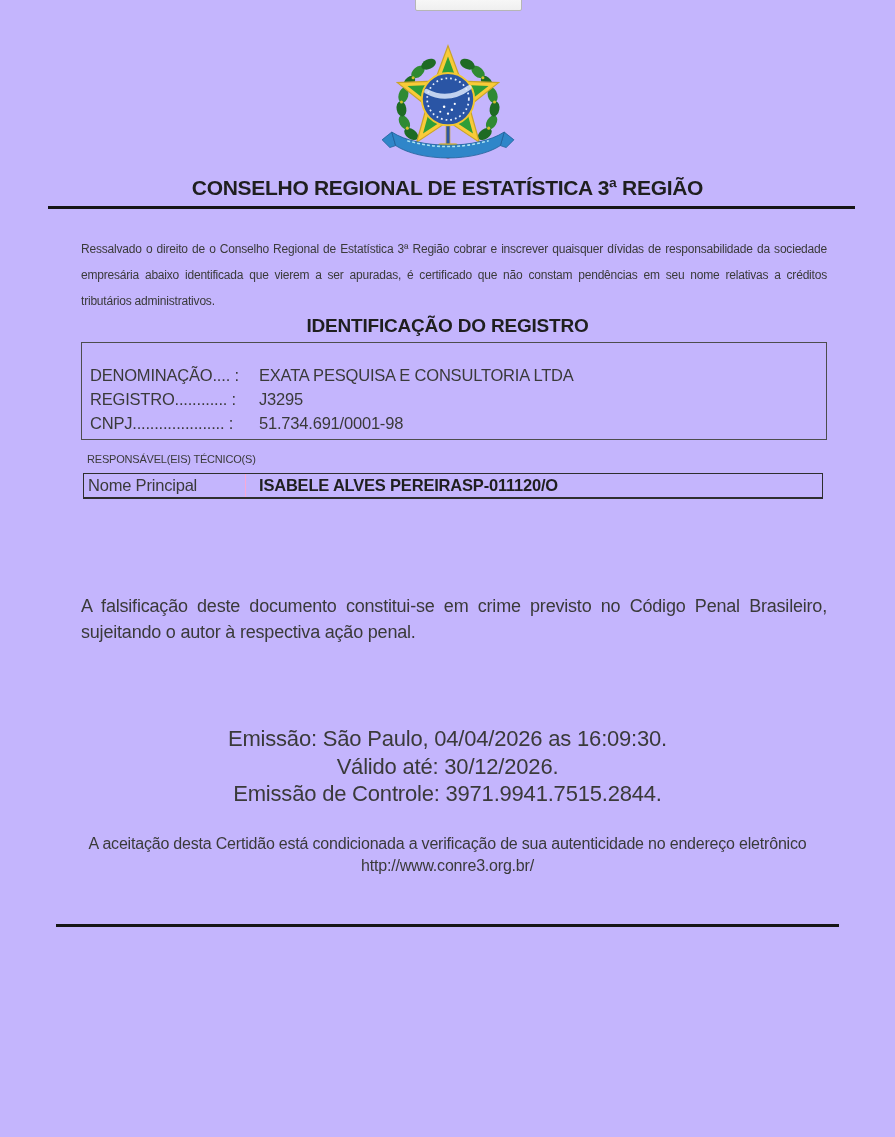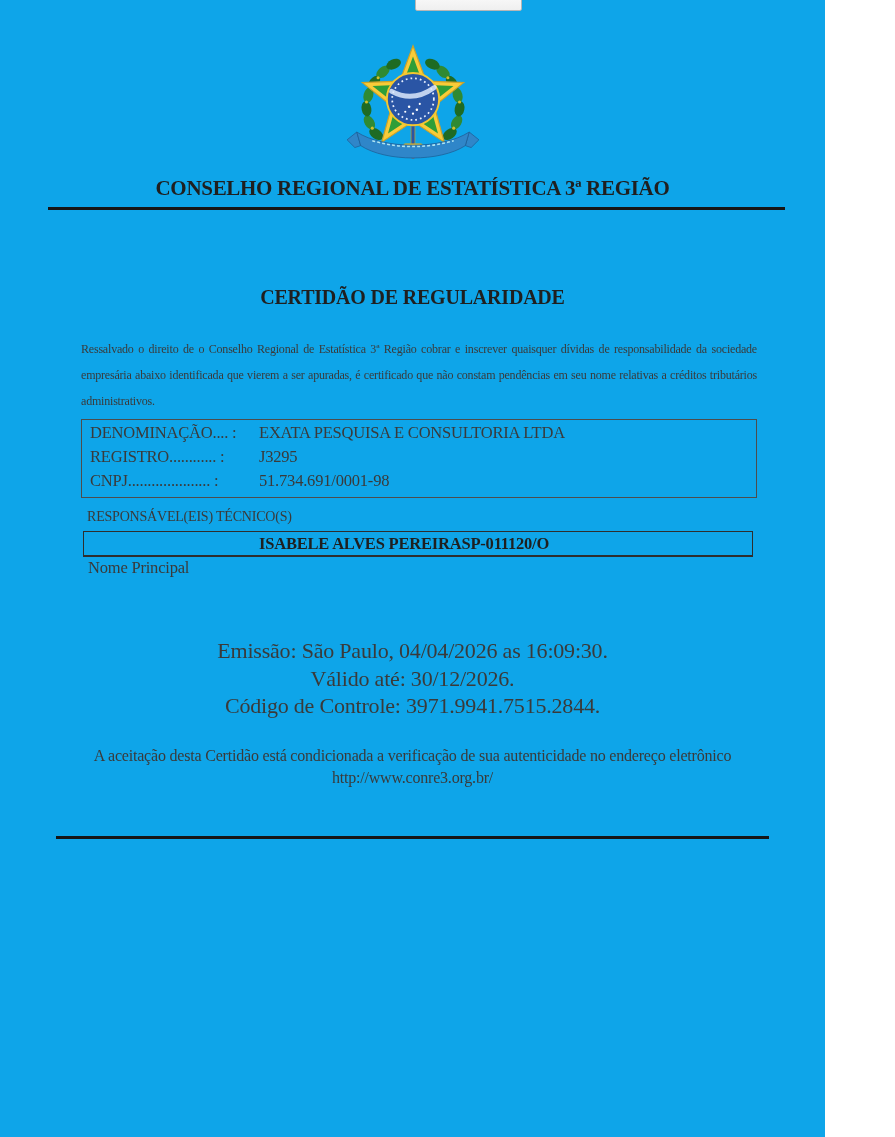--- a/index.html
+++ b/index.html
@@ -1,21 +1,21 @@
 <!DOCTYPE html>
 <html lang="pt-BR"><head>
 <meta charset="utf-8">
 <style>
   html,body{margin:0;padding:0;background:#ffffff;}
   .page{
     position:relative;
-    width:825px;height:1137px;
-    background:#0ea5e9;
+    width:895px;height:1137px;
+    background:#c4b5fd;
     overflow:hidden;
-    font-family:Liberation Serif, serif;
+    font-family:Liberation Sans, sans-serif;
     color:#3a3a3a;
     letter-spacing:-0.2px;
   }
   
   .top-btn{
     position:absolute;left:415px;top:-12px;width:107px;height:23px;
     background:linear-gradient(#ffffff,#efefef);
     border:1px solid #b6b6b6;border-radius:2px;
     box-sizing:border-box;
   }
@@ -33,38 +33,38 @@
     margin:27px 68px 0 81px;
     font-size:12px;line-height:26px;text-align:justify;
   }
   .section-heading{
     margin-top:1px;text-align:center;
     font-size:19px;font-weight:bold;color:#1f1f1f;
   }
   .registry-box{
     margin:5px 68px 0 81px;
     border:1px solid #4d4d4d;
-    padding:1px 0 4px 8px;
+    padding:20px 0 4px 8px;
     font-size:16.5px;line-height:24px;
   }
   .registry-row{white-space:nowrap;}
   .registry-row .lbl{display:inline-block;min-width:163px;}
   .registry-row .val{margin-left:6px;}
   .resp-heading{
     margin:9px 4px 0 87px;
-    font-size:14px;line-height:20px;
+    font-size:11px;line-height:20px;
   }
   .resp-table{
     margin:4px 72px 0 83px;
     border:1px solid #2e2e2e;border-bottom-width:2px;
     display:flex;align-items:stretch;
     font-size:16.5px;line-height:23px;height:23px;
     box-sizing:content-box;
   }
-  .resp-cell-role{width:162px;border-right:5px solid #f9a8d4;padding-left:4px;box-sizing:border-box;margin-top:24px;}
+  .resp-cell-role{width:162px;border-right:1px solid #f9a8d4;padding-left:4px;box-sizing:border-box;}
   .resp-cell-name{flex:0 0 auto;padding-left:13px;font-weight:bold;color:#1f1f1f;}
   .resp-cell-reg{flex:1 1 auto;text-align:left;font-weight:bold;color:#1f1f1f;}
   .falsification{
     margin:94px 68px 0 81px;
     font-size:18px;line-height:26px;text-align:justify;
   }
   .emission-block{margin-top:80px;text-align:center;font-size:22px;line-height:27.5px;}
   .acceptance{
     margin:25px auto 0 auto;max-width:756px;
     text-align:center;font-size:16px;line-height:22px;
@@ -138,24 +138,24 @@
         <path d="M128,96 L138,104 L130,112 L124,110 Z" fill="#2f86c9" stroke="#1f5e96" stroke-width="0.8"></path>
         <path d="M12,96 C40,114 100,114 128,96 L124,110 C98,127 42,127 16,110 Z" fill="#2f86c9" stroke="#1f5e96" stroke-width="0.8"></path>
         <path d="M28,105 Q70,117 112,105" fill="none" stroke="#aee4f2" stroke-width="1.6" stroke-dasharray="3 2.2"></path>
       </svg>
     </span>
   </div>
 
   <div class="org-name">CONSELHO REGIONAL DE ESTATÍSTICA 3ª REGIÃO</div>
   <div class="rule"></div>
 
-  <div class="doc-title">CERTIDÃO DE REGULARIDADE</div>
 
   <p class="intro">Ressalvado o direito de o Conselho Regional de Estatística 3ª Região cobrar e inscrever quaisquer dívidas de responsabilidade da sociedade empresária abaixo identificada que vierem a ser apuradas, é certificado que não constam pendências em seu nome relativas a créditos tributários administrativos.</p>
 
+  <div class="section-heading">IDENTIFICAÇÃO DO REGISTRO</div>
 
   <div class="registry-box">
     <div class="registry-row">
       <span class="lbl">DENOMINAÇÃO.... :</span><span class="val">EXATA PESQUISA E CONSULTORIA LTDA</span>
     </div>
     <div class="registry-row">
       <span class="lbl">REGISTRO............ :</span><span class="val">J3295</span>
     </div>
     <div class="registry-row">
       <span class="lbl">CNPJ..................... :</span><span class="val">51.734.691/0001-98</span>
@@ -163,25 +163,26 @@
   </div>
 
   <div class="resp-heading">RESPONSÁVEL(EIS) TÉCNICO(S)</div>
 
   <div class="resp-table">
     <div class="resp-cell-role">Nome Principal</div>
     <div class="resp-cell-name">ISABELE ALVES PEREIRA</div>
     <div class="resp-cell-reg">SP-011120/O</div>
   </div>
 
+  <p class="falsification">A falsificação deste documento constitui-se em crime previsto no Código Penal Brasileiro, sujeitando o autor à respectiva ação penal.</p>
 
   <div class="emission-block">
     <div>Emissão: São Paulo, 04/04/2026 as 16:09:30.</div>
     <div>Válido até: 30/12/2026.</div>
-    <div>Código de Controle: 3971.9941.7515.2844.</div>
+    <div>Emissão de Controle: 3971.9941.7515.2844.</div>
   </div>
 
   <p class="acceptance">A aceitação desta Certidão está condicionada a verificação de sua autenticidade no endereço eletrônico http://www.conre3.org.br/</p>
 
   <div class="footer-rule"></div>
 
   <div class="footer">
   </div>
 
 </div>

